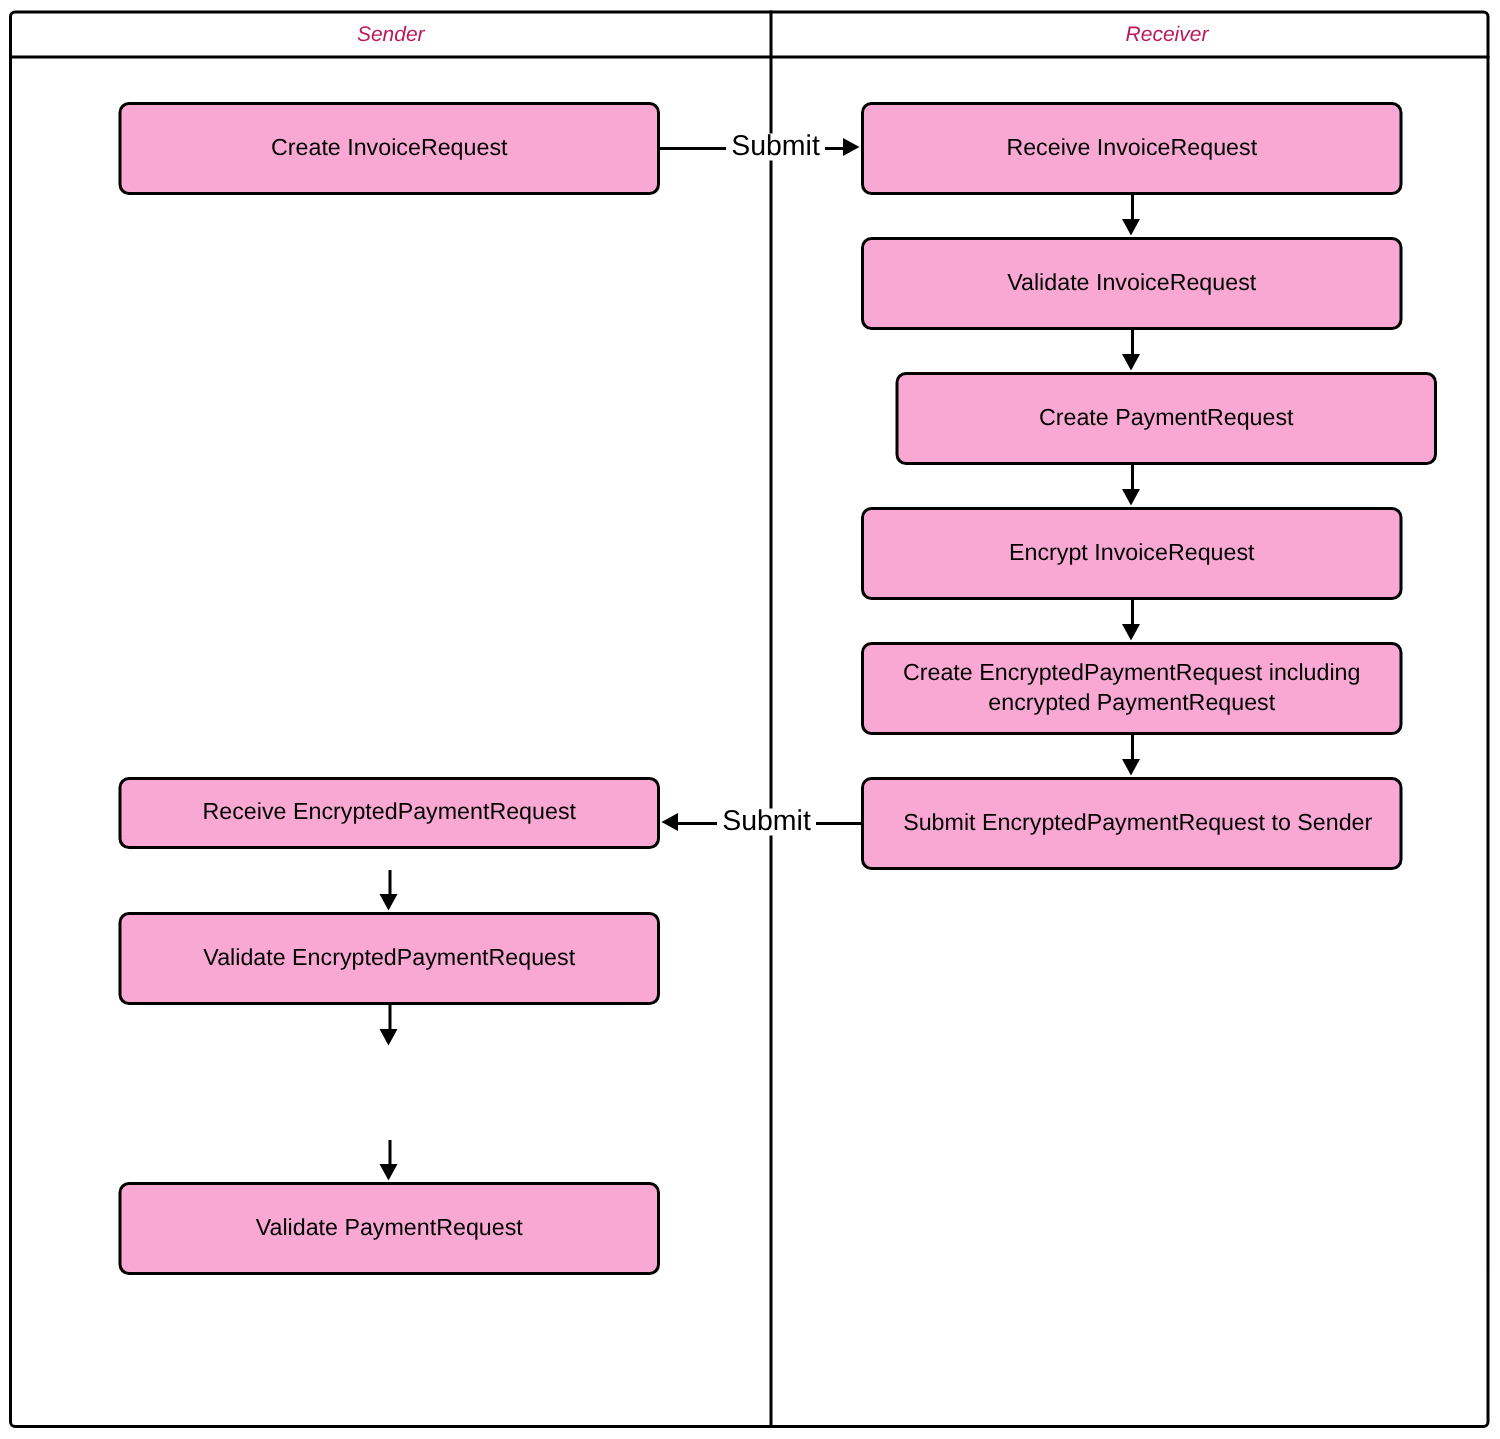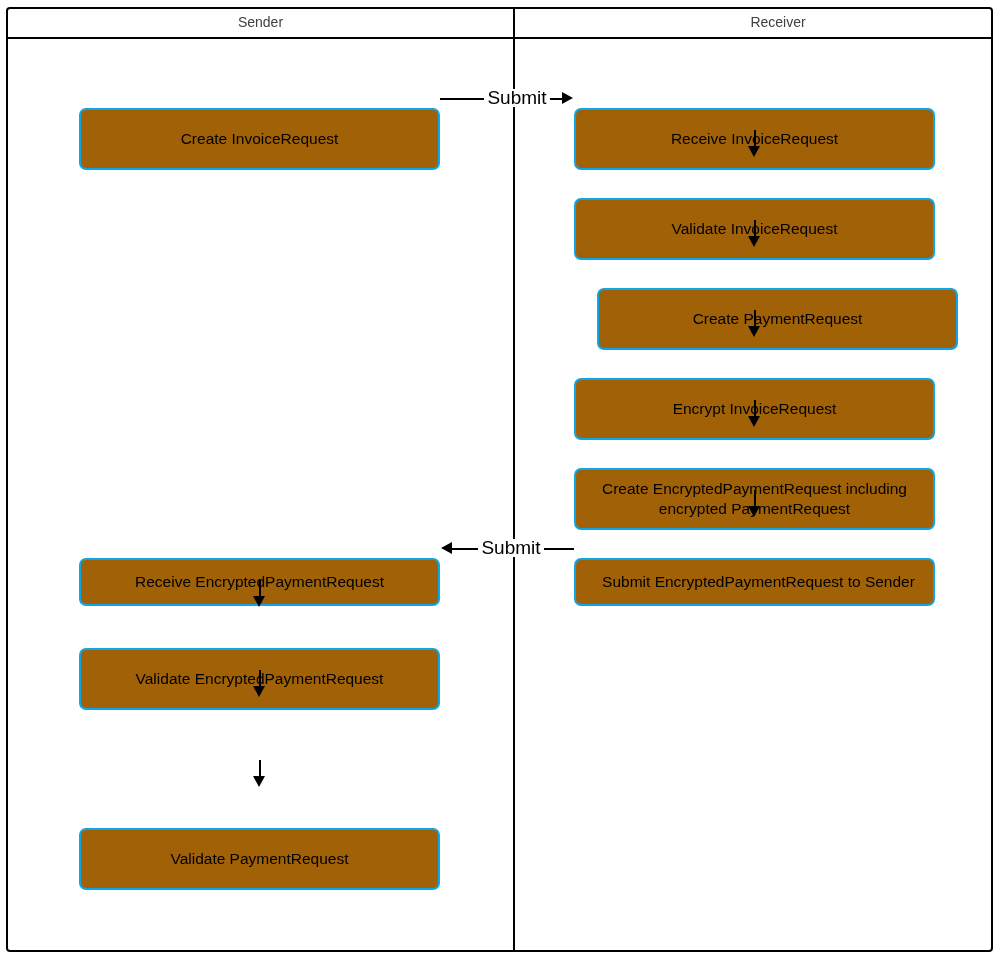--- a/index.html
+++ b/index.html
@@ -46,42 +46,42 @@
     height: 945px;
     border-left: 2px solid #000000;
   }
   .lane-title {
     position: absolute;
     top: 12px;
     height: 20px;
     line-height: 20px;
     font-size: 14px;
     text-align: center;
-    color: #404040;
+    color: #be185d;
     white-space: nowrap;
+    font-style: italic;
   }
   .lane-title.sender   { left: 8px;   width: 505px; }
   .lane-title.receiver { left: 518px; width: 520px; }
 
   
   .node {
     position: absolute;
     box-sizing: border-box;
-    border: 2px solid #0ea5e9;
+    border: 2px solid #000000;
     border-radius: 7px;
-    background: #a16207;
+    background: #f9a8d4;
     display: flex;
     align-items: center;
     justify-content: center;
     text-align: center;
     font-size: 15.5px;
     line-height: 20px;
     color: #000000;
     padding: 2px 8px;
-    margin-top: 40px;
   }
   .node-label { display: block; }
 
   
   .vline {
     position: absolute;
     width: 0;
     border-left: 2px solid #000000;
   }
   .hline {
@@ -166,21 +166,21 @@
   </div>
 
   <div class="node" style="left:574px; top:338px; width:361px; height:62px;">
     <span class="node-label">Encrypt InvoiceRequest</span>
   </div>
 
   <div class="node" style="left:574px; top:428px; width:361px; height:62px;">
     <span class="node-label">Create EncryptedPaymentRequest including encrypted PaymentRequest</span>
   </div>
 
-  <div class="node" style="left:574px; top:518px; width:361px; height:48px;padding-left:16px;">
+  <div class="node" style="left:574px; top:518px; width:361px; height:62px;padding-left:16px;">
     <span class="node-label">Submit EncryptedPaymentRequest to Sender</span>
   </div>
 
   <div class="hline" style="left:440px; top:98px; width:123px;"></div>
   <div class="arrow-right" style="left:562px; top:92px;"></div>
   <div class="edge-label" style="left:484px; top:89px; width:62px;">Submit</div>
 
   <div class="vline" style="left:754px; top:130px; height:17px;"></div>
   <div class="arrow-down" style="left:748px; top:146px;"></div>
 

